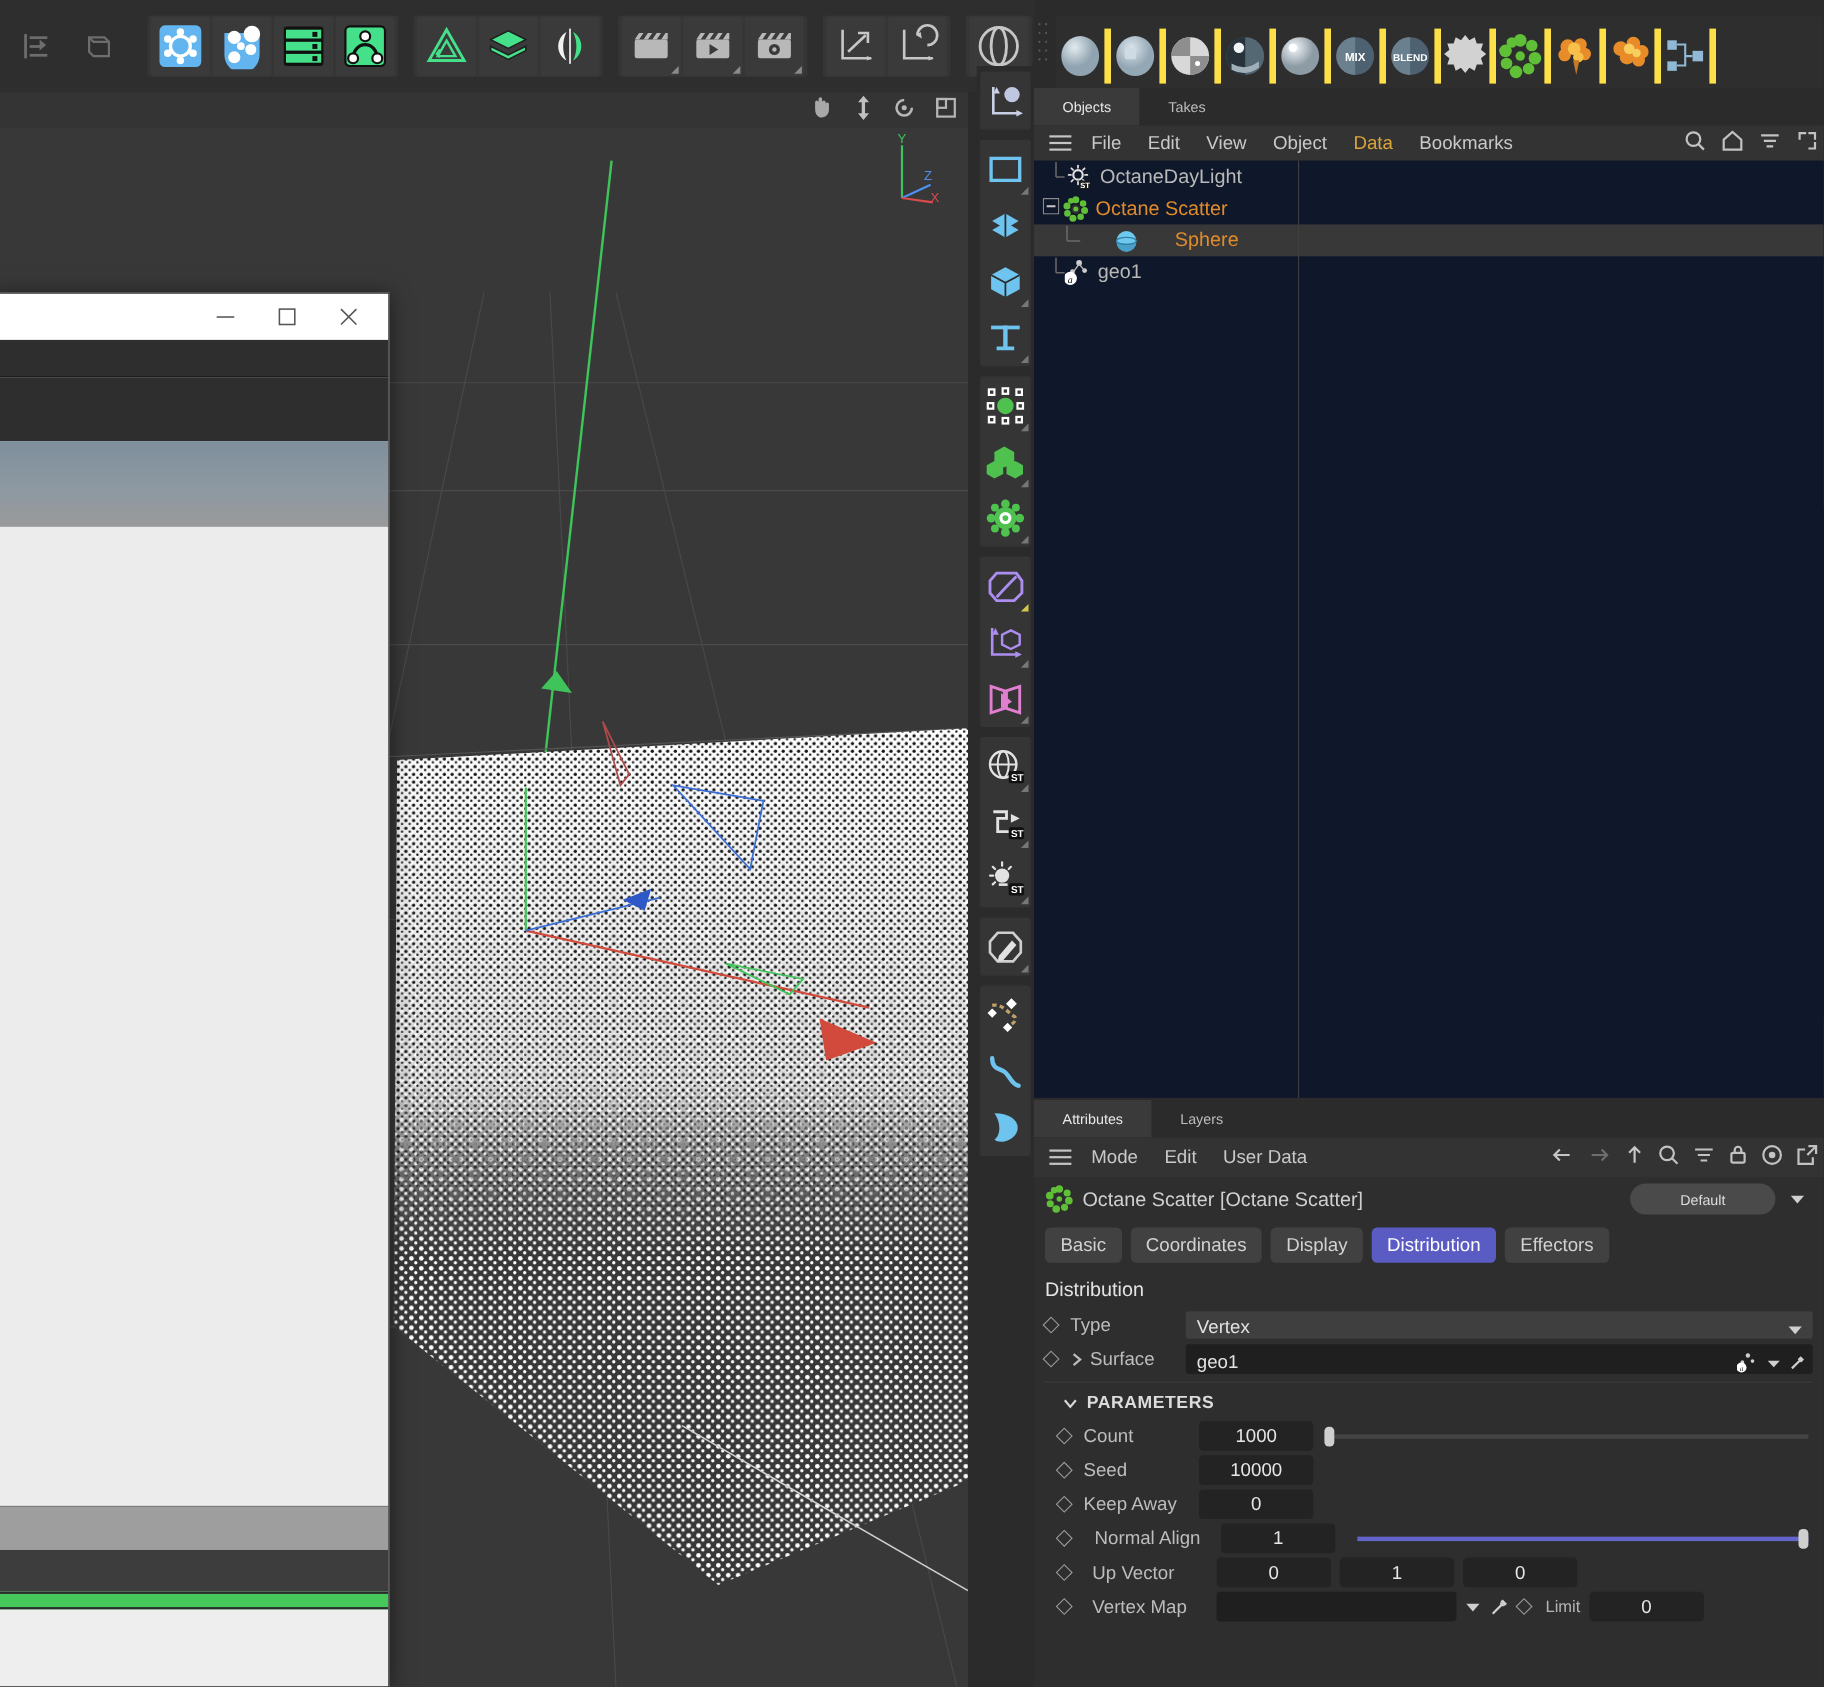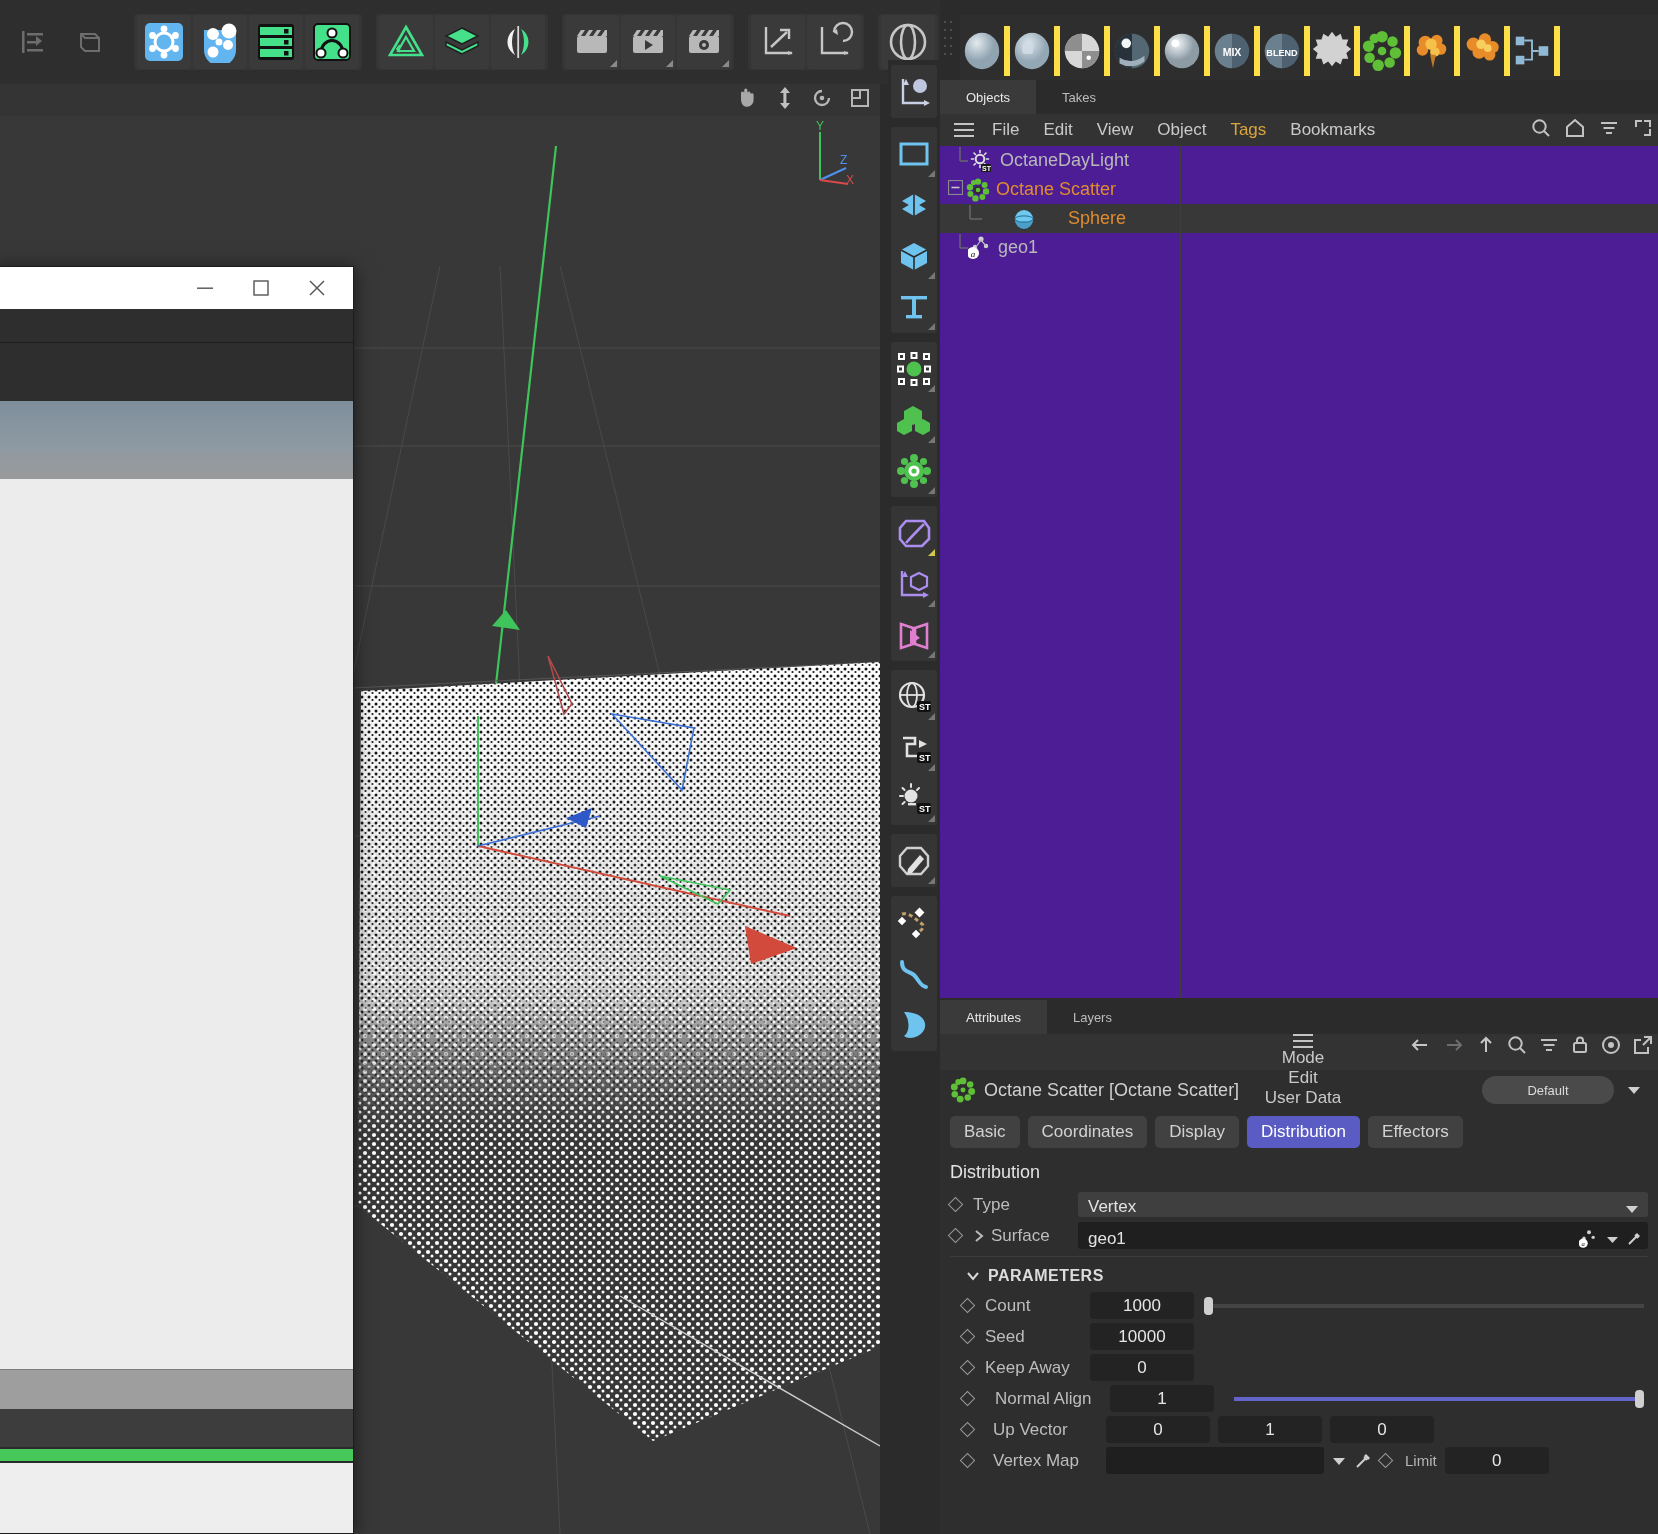--- a/index.html
+++ b/index.html
@@ -101,35 +101,35 @@
              background: #333333; padding-left: 8px; position: relative; }
   .menu-item { padding: 0 12px; font-size: 17px; color: #c9c9c9; height: 32px;
                display: flex; align-items: center; }
   .menu-item.hl { color: #dba53b; }
   .hamburger { width: 32px; height: 32px; display: flex; flex-direction: column;
                justify-content: center; gap: 4px; align-items: center; }
   .hamburger i { display: block; width: 20px; height: 2px; background: #c4c4c4; }
   .menurow-right { position: absolute; right: 4px; display: flex; align-items: center; gap: 12px; }
 
   .objtree { position: absolute; left: 0; top: 66px; width: 718px; height: 852px;
-             background: #4c1d95; }
+             background: #0f172a; }
   .objrow { position: relative; height: 29px; display: flex; align-items: center;
             font-size: 18px; }
   .objrow.sel { background: #383838; }
   .obj-name { color: #b9b9b9; }
   .obj-name.orange { color: #e08b2c; }
   .treecol { position: absolute; left: 1180px; top: 146px; width: 1px; height: 852px;
              background: #3f3f3f; }
 
   .attrpanel {
     position: absolute; left: 940px; top: 1000px; width: 718px; height: 534px;
     background: #2e2e2e;
   }
   .attr-head { display: flex; align-items: center; height: 36px; background: #333333;
-               padding-left: 8px; position: relative; flex-direction: column; }
+               padding-left: 8px; position: relative; }
   .objline { height: 40px; display: flex; align-items: center; padding-left: 10px;
              font-size: 18px; color: #d0d0d0; position: relative; }
   .defpill { position: absolute; right: 44px; top: 6px; width: 132px; height: 28px;
              background: #4a4a4a; border-radius: 14px; color: #dcdcdc; font-size: 13px;
              display: flex; align-items: center; justify-content: center; }
   .defarrow { position: absolute; right: 10px; top: 6px; width: 28px; height: 28px;
               display: flex; align-items: center; justify-content: center; }
   .chips { display: flex; gap: 8px; padding: 6px 10px 8px 10px; }
   .chip { background: #414141; color: #d2d2d2; border-radius: 5px; padding: 6px 14px;
           font-size: 17px; }
@@ -776,21 +776,21 @@
     <div class="menurow">
       <div class="hamburger">
           <i></i>
           <i></i>
           <i></i>
         </div>
       <div class="menu-item">File</div>
       <div class="menu-item">Edit</div>
       <div class="menu-item">View</div>
       <div class="menu-item">Object</div>
-      <div class="menu-item hl">Tags</div>
+      <div class="menu-item hl">Data</div>
       <div class="menu-item">Bookmarks</div>
       <div class="menurow-right">
         <span>
           <svg width="22" height="22" viewBox="0 0 22 22">
               <circle cx="9.5" cy="9.5" r="6.2" fill="none" stroke="#c2c2c2" stroke-width="2"></circle>
               <line x1="14" y1="14" x2="19" y2="19" stroke="#c2c2c2" stroke-width="2"></line>
             </svg>
         </span>
         <span>
           <svg width="22" height="22" viewBox="0 0 22 22">

